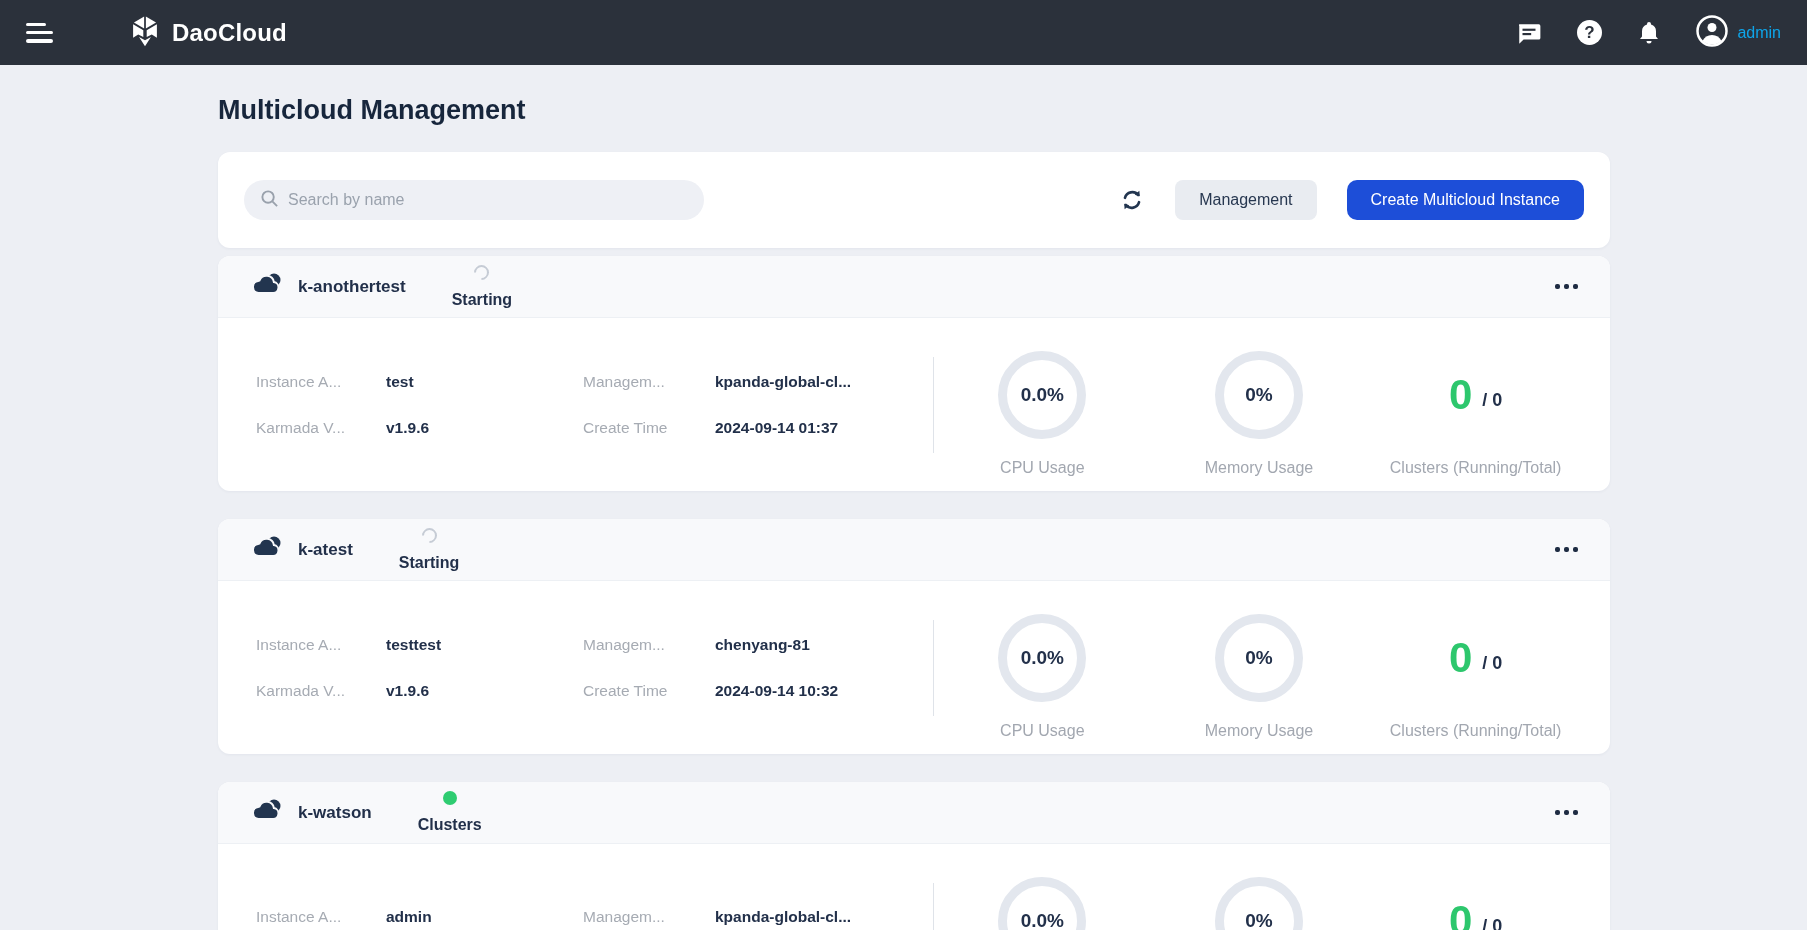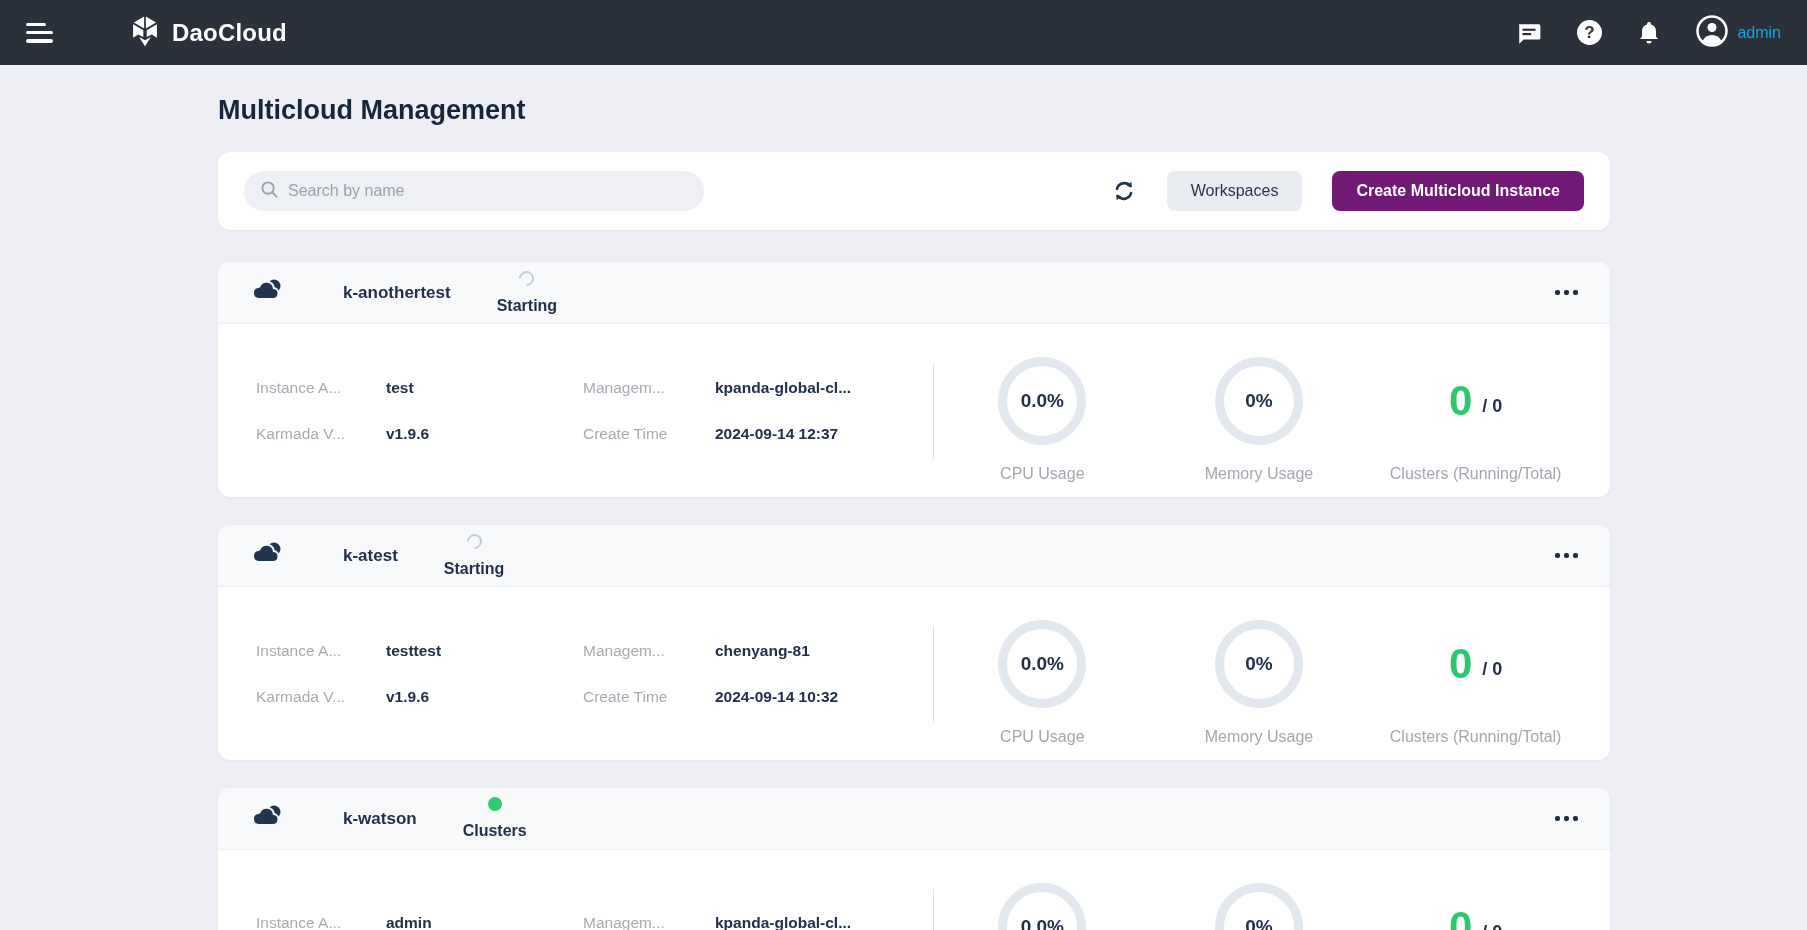--- a/index.html
+++ b/index.html
@@ -24,34 +24,34 @@
   .topbar-right { display:flex; align-items:center; gap:34px; }
   .top-icon { width:26px; height:26px; display:flex; align-items:center; justify-content:center; cursor:pointer; }
   .help-circle { width:25px; height:25px; border-radius:50%; background:#fff; color:#2b313b; font-weight:700; font-size:17px; display:flex; align-items:center; justify-content:center; }
   .user-chip { display:flex; align-items:center; gap:9px; cursor:pointer; }
   .user-name { color:#0ea5e9; font-size:16px; font-weight:400; }
   
   .content { padding:0 197px 0 218px; }
   .page-title { font-size:27px; font-weight:700; color:#17263c; margin:30px 0 26px; }
   .panel, .card { background:#fff; border-radius:12px; box-shadow:0 1px 3px rgba(40,60,90,.05); }
   
-  .toolbar { height:78px; display:flex; align-items:center; padding:0 26px; margin-bottom:32px; }
+  .toolbar { height:96px; display:flex; align-items:center; padding:0 26px; margin-bottom:8px; }
   .search-box { width:460px; height:40px; background:#eef0f5; border-radius:20px; display:flex; align-items:center; padding:0 16px; gap:9px; }
   .search-box input { border:none; outline:none; background:transparent; font-size:16px; color:#33405a; width:100%; font-family:"Liberation Sans", sans-serif; }
   .search-box input::placeholder { color:#9aa2ad; }
   .toolbar-spacer { flex:1; }
   .toolbar-right { display:flex; align-items:center; gap:30px; }
   .btn { height:40px; border:none; border-radius:8px; font-size:16px; font-family:"Liberation Sans", sans-serif; cursor:pointer; padding:0 24px; }
   .btn-secondary { background:#e9ecf1; color:#273750; font-weight:400; }
-  .btn-primary { background:#701a75; color:#fff; font-weight:700; }
+  .btn-primary { background:#1d4ed8; color:#fff; font-weight:400;border-radius:10px; }
   .icon-btn { background:none; border:none; cursor:pointer; display:flex; align-items:center; }
   
   .card { margin-bottom:28px; overflow:hidden; }
   .card-header { height:62px; background:#f8f9fb; border-bottom:1px solid #edf0f4; display:flex; align-items:center; padding:0 30px; gap:14px; }
-  .card-name { font-size:17px; font-weight:700; color:#22304a;margin-left:45px; }
+  .card-name { font-size:17px; font-weight:700; color:#22304a; }
   .status { display:flex; align-items:center; gap:11px; margin-left:32px;flex-direction:column; }
   .status-ind { width:15px; height:15px; border-radius:50%; }
   .status-starting .status-ind { border:2px solid #c6ccd5; border-left-color:transparent; transform:rotate(-45deg); background:transparent; }
   .status-running .status-ind { background:#2ecc71; border:none; width:14px; height:14px; }
   .status-label { font-size:16px; font-weight:700; color:#22304a; }
   .card-spacer { flex:1; }
   .kebab { display:flex; gap:4px; cursor:pointer; padding:6px 2px; }
   .kebab i { width:5px; height:5px; border-radius:2px; background:#1e2c42; }
   .card-body { height:173px; display:flex; align-items:stretch; padding:0 26px 0 38px; }
   .details { align-self:center; display:grid; grid-template-columns:118px 185px 120px 212px; column-gap:12px; row-gap:28px; }
@@ -137,21 +137,21 @@
     <div class="toolbar-spacer"></div>
     <div class="toolbar-right">
       <button class="icon-btn">
         <svg width="26" height="26" viewBox="0 0 24 24" fill="none" stroke="#22354f" stroke-width="2.4" stroke-linecap="round">
           <path d="M5.5 10 a7 7 0 0 1 12.2-2.6"></path>
           <polygon points="18.8,3.5 19.2,8.6 14.4,7.2" fill="#22354f" stroke="none"></polygon>
           <path d="M18.5 14 a7 7 0 0 1 -12.2 2.6"></path>
           <polygon points="5.2,20.5 4.8,15.4 9.6,16.8" fill="#22354f" stroke="none"></polygon>
         </svg>
       </button>
-      <button class="btn btn-secondary">Workspaces</button>
+      <button class="btn btn-secondary">Management</button>
       <button class="btn btn-primary">Create Multicloud Instance</button>
     </div>
   </section>
 
   <section class="card">
     <div class="card-header">
       <span>
         <svg width="36" height="27" viewBox="0 0 36 27">
           <g fill="#22354f">
             <circle cx="26" cy="9" r="6.5"></circle>
@@ -175,21 +175,21 @@
     </div>
     <div class="card-body">
       <div class="details">
         <span class="d-label">Instance A...</span>
         <span class="d-value">test</span>
         <span class="d-label">Managem...</span>
         <span class="d-value">kpanda-global-cl...</span>
         <span class="d-label">Karmada V...</span>
         <span class="d-value">v1.9.6</span>
         <span class="d-label">Create Time</span>
-        <span class="d-value">2024-09-14 12:37</span>
+        <span class="d-value">2024-09-14 01:37</span>
       </div>
       <div class="vdivider"></div>
       <div class="stats">
         <div class="stat">
           <div class="gauge">
             <span class="gauge-val">0.0%</span>
           </div>
           <span class="stat-label">CPU Usage</span>
         </div>
         <div class="stat">

